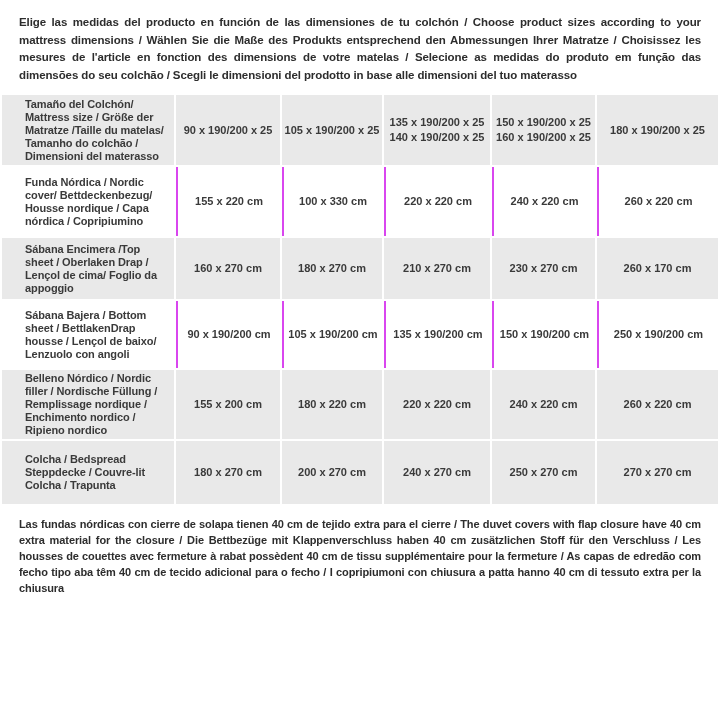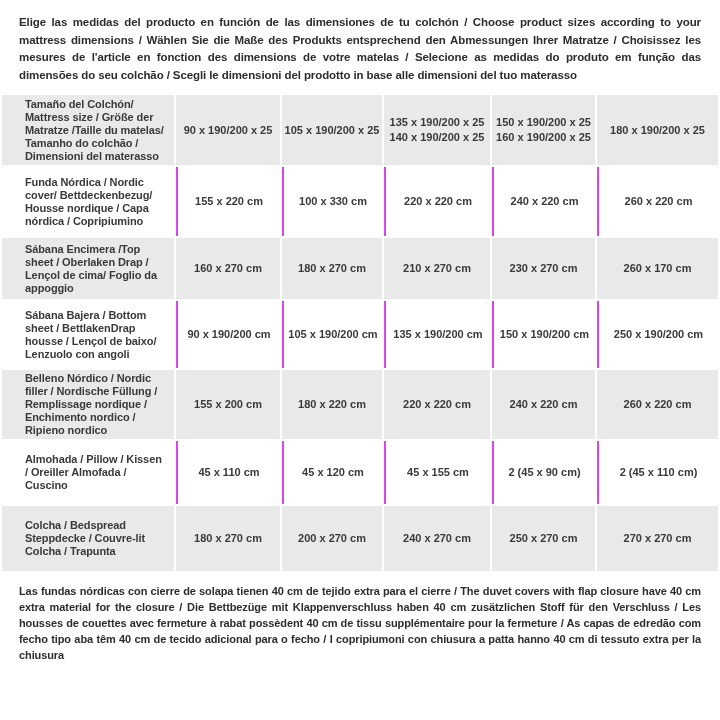--- a/index.html
+++ b/index.html
@@ -129,28 +129,20 @@
           <td>250 x 190/200 cm</td>
         </tr>
         <tr class="row-gray">
           <th>Belleno Nórdico / Nordic filler / Nordische Füllung / Remplissage nordique / Enchimento nordico / Ripieno nordico</th>
           <td>155 x 200 cm</td>
           <td>180 x 220 cm</td>
           <td>220 x 220 cm</td>
           <td>240 x 220 cm</td>
           <td>260 x 220 cm</td>
         </tr>
-        <tr class="row-white">
-          <th>Almohada  / Pillow / Kissen / Oreiller Almofada / Cuscino</th>
-          <td>45 x 110 cm</td>
-          <td>45 x 120 cm</td>
-          <td>45 x 155 cm</td>
-          <td>2 (45 x 90 cm)</td>
-          <td>2 (45 x 110 cm)</td>
-        </tr>
         <tr class="row-gray">
           <th>Colcha / Bedspread Steppdecke / Couvre-lit Colcha / Trapunta</th>
           <td>180 x 270 cm</td>
           <td>200 x 270 cm</td>
           <td>240 x 270 cm</td>
           <td>250 x 270 cm</td>
           <td>270 x 270 cm</td>
         </tr>
       </tbody>
   </table>

